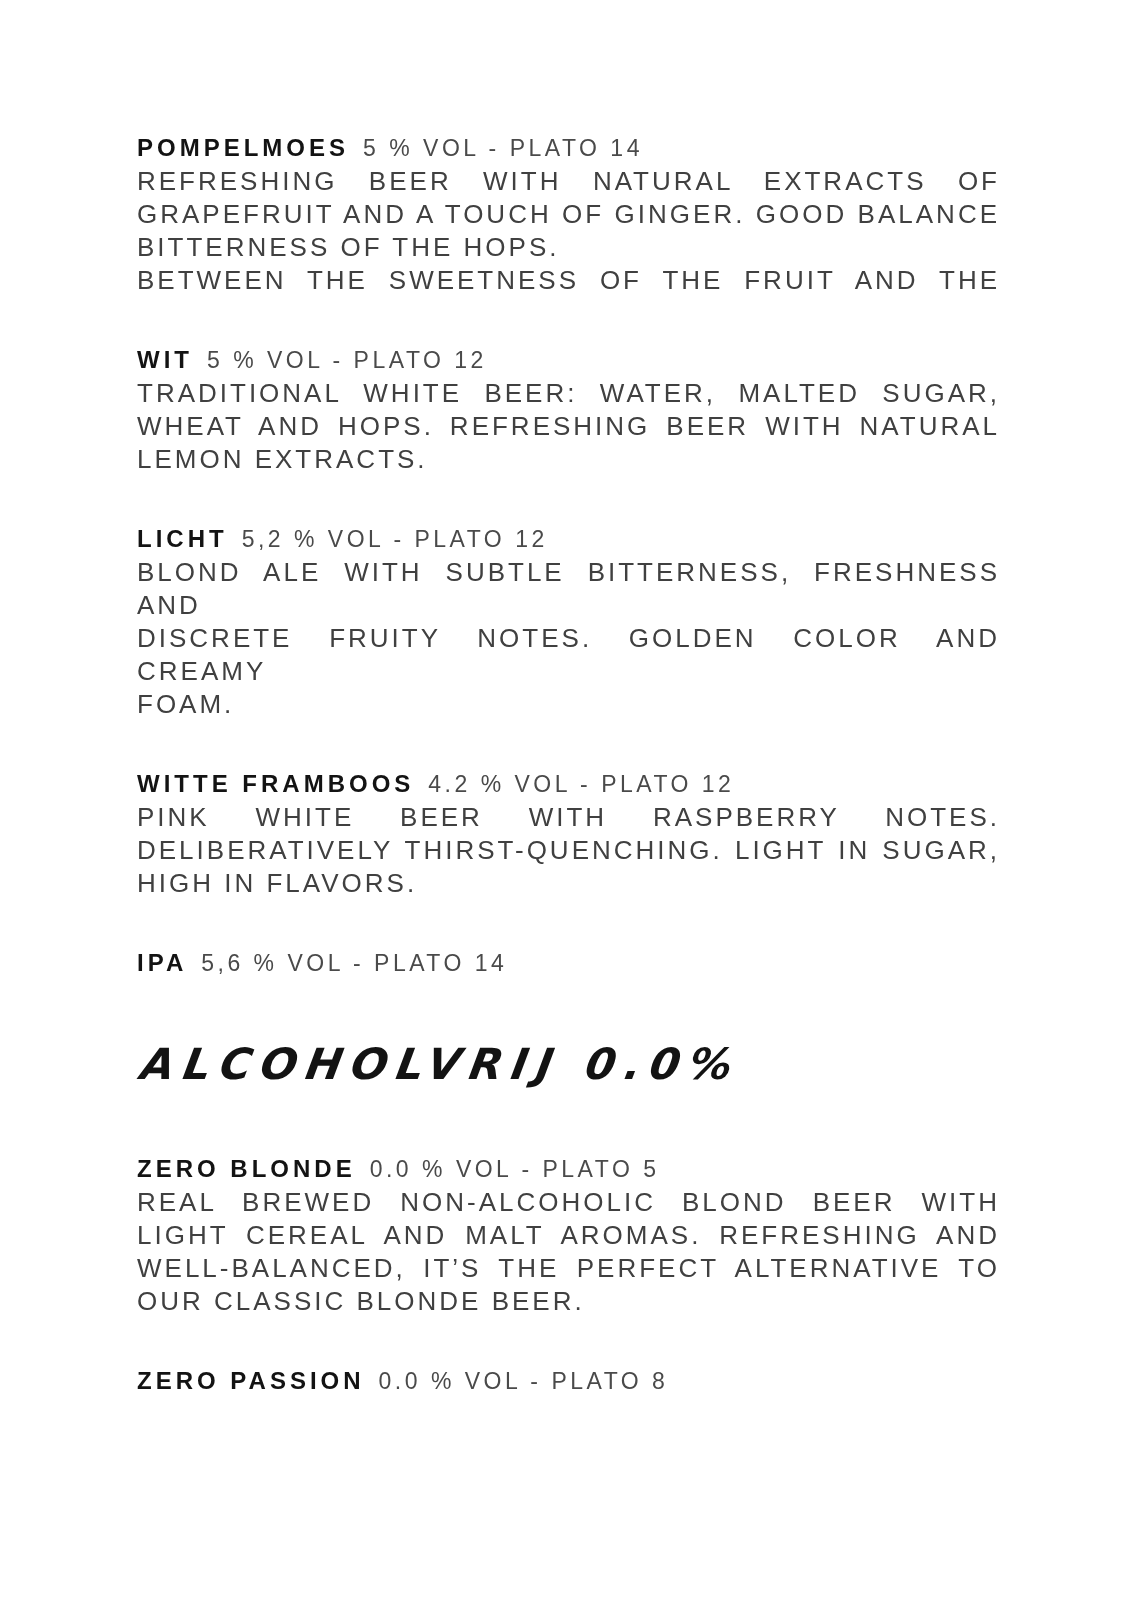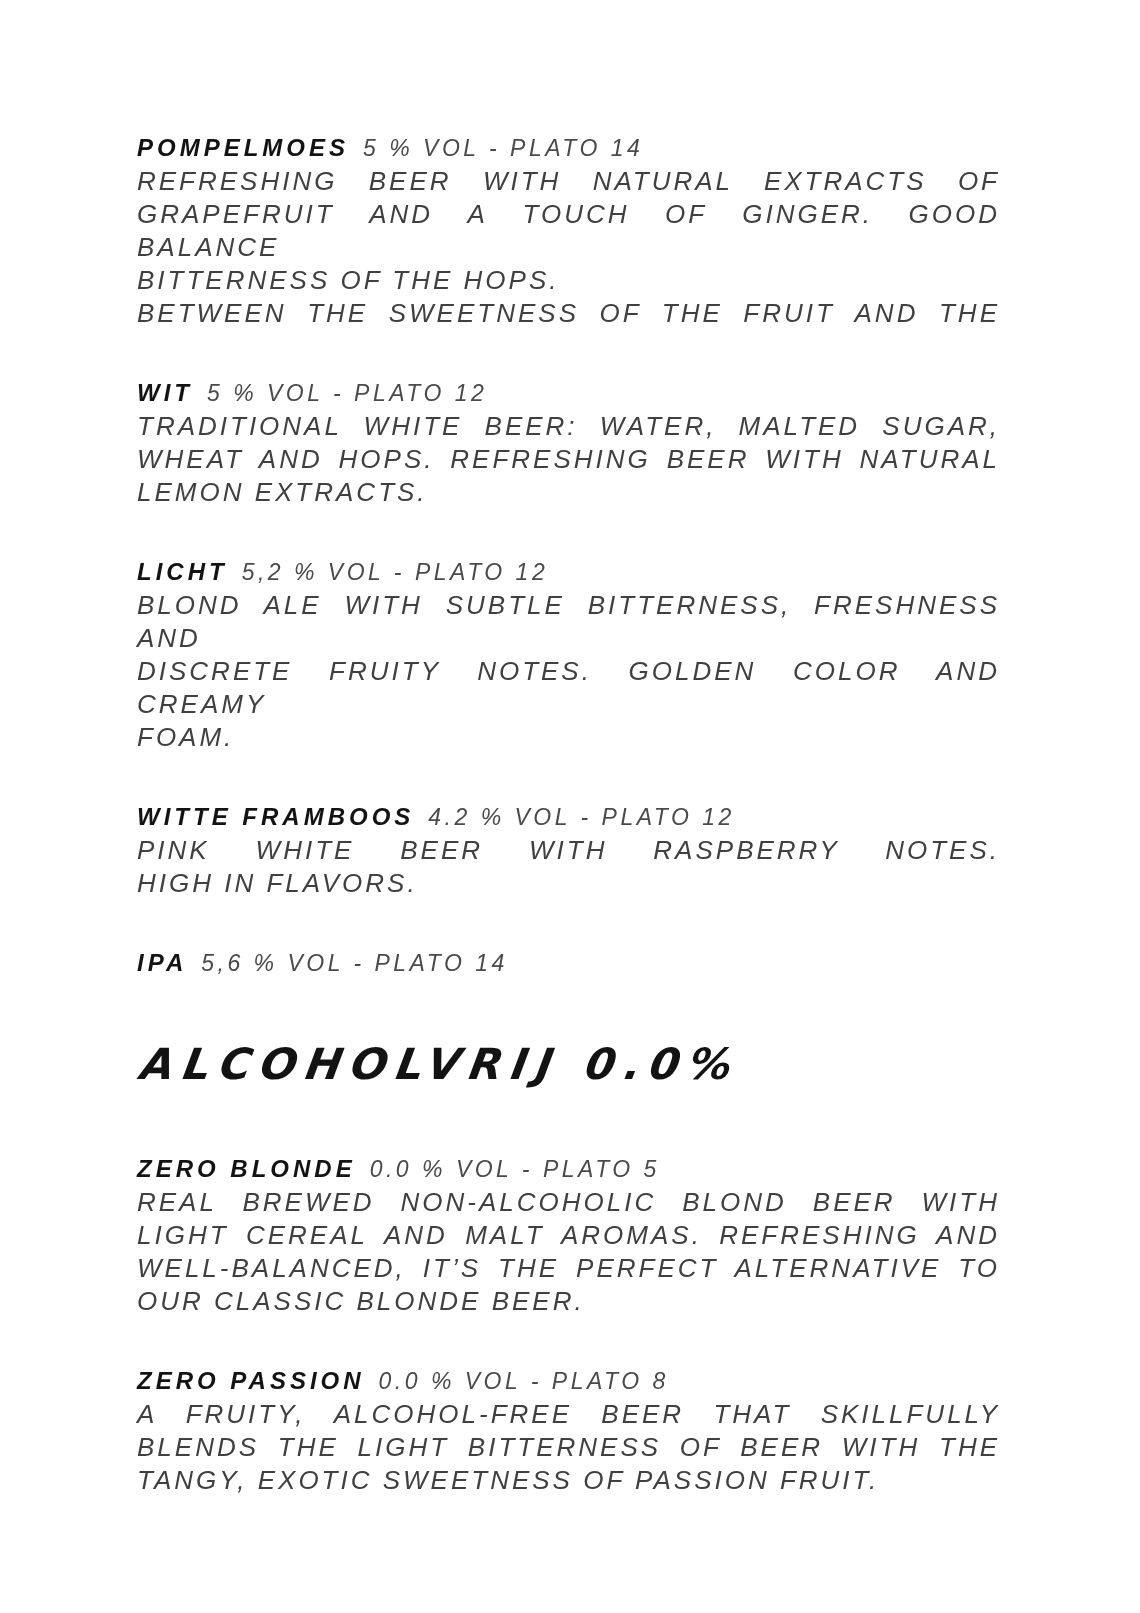--- a/index.html
+++ b/index.html
@@ -7,21 +7,21 @@
     position: relative;
     width: 1140px;
     height: 1613px;
     margin: 0 auto;
     background: var(--bg, #ffffff);
     box-sizing: border-box;
     padding: 131px 140px 0 137px;
     font-family: "Liberation Sans", sans-serif;
     overflow: hidden;
   }
-  .beer { margin-bottom: 46px; font-style: italic; }
+  .beer { margin-bottom: 46px; }
   .beer-title {
     font-size: 24px;
     line-height: 33px;
     letter-spacing: 4px;
     font-weight: bold;
     color: var(--title, #131313);
     white-space: nowrap;
   }
   .beer-specs {
     font-weight: normal;
@@ -84,20 +84,21 @@
       <div class="dline just">BLOND ALE WITH SUBTLE BITTERNESS, FRESHNESS AND</div>
       <div class="dline just">DISCRETE FRUITY NOTES. GOLDEN COLOR AND CREAMY</div>
       <div class="dline">FOAM.</div>
     </div>
   </section>
 
   <section class="beer">
     <div class="beer-title"><span>WITTE FRAMBOOS</span><span class="beer-specs">4.2 % VOL - PLATO 12</span></div>
     <div class="desc">
       <div class="dline just">PINK WHITE BEER WITH RASPBERRY NOTES.</div>
+      <div class="dline just">DELIBERATIVELY THIRST-QUENCHING. LIGHT IN SUGAR,</div>
       <div class="dline">HIGH IN FLAVORS.</div>
     </div>
   </section>
 
   <section class="beer">
     <div class="beer-title"><span>IPA</span><span class="beer-specs">5,6 % VOL - PLATO 14</span></div>
   </section>
 
   <h1 class="category">ALCOHOLVRIJ 0.0%</h1>
 
@@ -106,20 +107,15 @@
     <div class="desc">
       <div class="dline just">REAL BREWED NON-ALCOHOLIC BLOND BEER WITH</div>
       <div class="dline just">LIGHT CEREAL AND MALT AROMAS. REFRESHING AND</div>
       <div class="dline just">WELL-BALANCED, IT’S THE PERFECT ALTERNATIVE TO</div>
       <div class="dline">OUR CLASSIC BLONDE BEER.</div>
     </div>
   </section>
 
   <section class="beer">
     <div class="beer-title"><span>ZERO PASSION</span><span class="beer-specs">0.0 % VOL - PLATO 8</span></div>
-    <div class="desc">
-      <div class="dline just">A FRUITY, ALCOHOL-FREE BEER THAT SKILLFULLY</div>
-      <div class="dline just">BLENDS THE LIGHT BITTERNESS OF BEER WITH THE</div>
-      <div class="dline">TANGY, EXOTIC SWEETNESS OF PASSION FRUIT.</div>
-    </div>
   </section>
 
 </div>
 
 </body></html>

